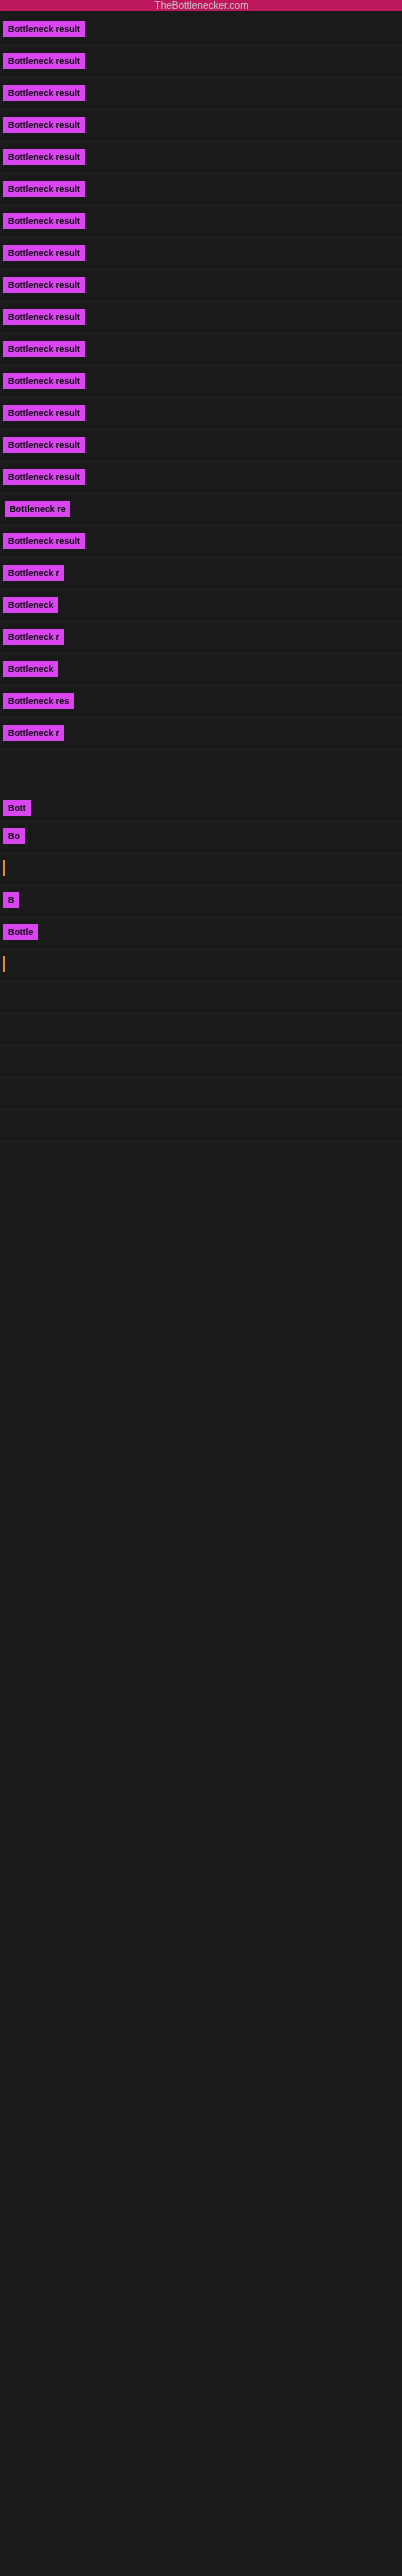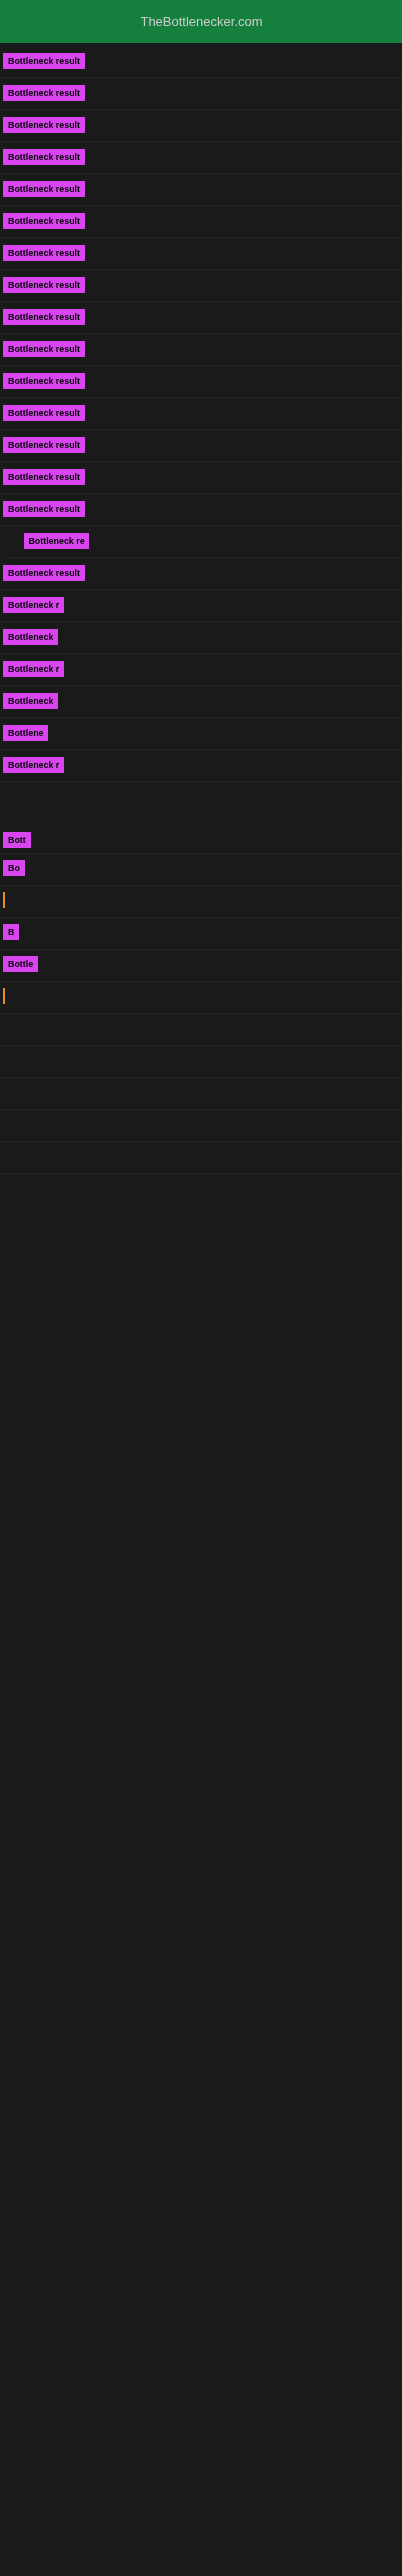--- a/index.html
+++ b/index.html
@@ -12,23 +12,23 @@
       width: 403px;
       min-height: 2576px;
       background-color: #1a1a1a;
       font-family: Arial, sans-serif;
       position: relative;
     }
 
     .site-title {
       text-align: center;
       color: #cccccc;
-      font-size: 13px;
-      padding: 14px 0;
-      background-color: #15803d;
+      font-size: 10px;
+      padding: 0 0;
+      background-color: #be185d;
     }
 
     .results-container {
       padding: 3.2px 0;
     }
 
     .result-badge {
       background-color: #d946ef;
       color: #000000;
       font-size: 8.9px;
@@ -59,27 +59,27 @@
     <div class="item-wrapper" style="padding-top: 6.4px; padding-bottom: 1.6px; padding-left: 1.6px; min-height: 32px; border-bottom: 0.8px solid rgb(36, 36, 36);"><span class="result-badge" style="max-width: 105px; overflow: hidden;">Bottleneck result</span></div>
     <div class="item-wrapper" style="padding-top: 6.4px; padding-bottom: 1.6px; padding-left: 1.6px; min-height: 32px; border-bottom: 0.8px solid rgb(36, 36, 36);"><span class="result-badge" style="max-width: 105px; overflow: hidden;">Bottleneck result</span></div>
     <div class="item-wrapper" style="padding-top: 6.4px; padding-bottom: 1.6px; padding-left: 1.6px; min-height: 32px; border-bottom: 0.8px solid rgb(36, 36, 36);"><span class="result-badge" style="max-width: 105px; overflow: hidden;">Bottleneck result</span></div>
     <div class="item-wrapper" style="padding-top: 6.4px; padding-bottom: 1.6px; padding-left: 1.6px; min-height: 32px; border-bottom: 0.8px solid rgb(36, 36, 36);"><span class="result-badge" style="max-width: 101px; overflow: hidden;">Bottleneck result</span></div>
     <div class="item-wrapper" style="padding-top: 6.4px; padding-bottom: 1.6px; padding-left: 1.6px; min-height: 32px; border-bottom: 0.8px solid rgb(36, 36, 36);"><span class="result-badge" style="max-width: 101px; overflow: hidden;">Bottleneck result</span></div>
     <div class="item-wrapper" style="padding-top: 6.4px; padding-bottom: 1.6px; padding-left: 1.6px; min-height: 32px; border-bottom: 0.8px solid rgb(36, 36, 36);"><span class="result-badge" style="max-width: 101px; overflow: hidden;">Bottleneck result</span></div>
     <div class="item-wrapper" style="padding-top: 6.4px; padding-bottom: 1.6px; padding-left: 1.6px; min-height: 32px; border-bottom: 0.8px solid rgb(36, 36, 36);"><span class="result-badge" style="max-width: 98px; overflow: hidden;">Bottleneck result</span></div>
     <div class="item-wrapper" style="padding-top: 6.4px; padding-bottom: 1.6px; padding-left: 1.6px; min-height: 32px; border-bottom: 0.8px solid rgb(36, 36, 36);"><span class="result-badge" style="max-width: 98px; overflow: hidden;">Bottleneck result</span></div>
     <div class="item-wrapper" style="padding-top: 6.4px; padding-bottom: 1.6px; padding-left: 1.6px; min-height: 32px; border-bottom: 0.8px solid rgb(36, 36, 36);"><span class="result-badge" style="max-width: 97px; overflow: hidden;">Bottleneck result</span></div>
     <div class="item-wrapper" style="padding-top: 6.4px; padding-bottom: 1.6px; padding-left: 1.6px; min-height: 32px; border-bottom: 0.8px solid rgb(36, 36, 36);"><span class="result-badge" style="max-width: 95px; overflow: hidden;">Bottleneck result</span></div>
-    <div class="item-wrapper" style="padding-top: 6.4px; padding-bottom: 1.6px; padding-left: 16px; min-height: 32px; border-bottom: 0.8px solid rgb(36, 36, 36); margin-left: 6px;"><span class="result-badge" style="max-width: 89px; overflow: hidden;">Bottleneck re</span></div>
+    <div class="item-wrapper" style="padding-top: 6.4px; padding-bottom: 1.6px; padding-left: 3px; min-height: 32px; border-bottom: 0.8px solid rgb(36, 36, 36);"><span class="result-badge" style="max-width: 89px; overflow: hidden;">Bottleneck re</span></div>
     <div class="item-wrapper" style="padding-top: 6.4px; padding-bottom: 1.6px; padding-left: 1.6px; min-height: 32px; border-bottom: 0.8px solid rgb(36, 36, 36);"><span class="result-badge" style="max-width: 95px; overflow: hidden;">Bottleneck result</span></div>
     <div class="item-wrapper" style="padding-top: 6.4px; padding-bottom: 1.6px; padding-left: 1.6px; min-height: 32px; border-bottom: 0.8px solid rgb(36, 36, 36);"><span class="result-badge" style="max-width: 81px; overflow: hidden;">Bottleneck r</span></div>
     <div class="item-wrapper" style="padding-top: 6.4px; padding-bottom: 1.6px; padding-left: 1.6px; min-height: 32px; border-bottom: 0.8px solid rgb(36, 36, 36);"><span class="result-badge" style="max-width: 71px; overflow: hidden;">Bottleneck</span></div>
     <div class="item-wrapper" style="padding-top: 6.4px; padding-bottom: 1.6px; padding-left: 1.6px; min-height: 32px; border-bottom: 0.8px solid rgb(36, 36, 36);"><span class="result-badge" style="max-width: 79px; overflow: hidden;">Bottleneck r</span></div>
     <div class="item-wrapper" style="padding-top: 6.4px; padding-bottom: 1.6px; padding-left: 1.6px; min-height: 32px; border-bottom: 0.8px solid rgb(36, 36, 36);"><span class="result-badge" style="max-width: 69px; overflow: hidden;">Bottleneck</span></div>
-    <div class="item-wrapper" style="padding-top: 6.4px; padding-bottom: 1.6px; padding-left: 1.6px; min-height: 32px; border-bottom: 0.8px solid rgb(36, 36, 36);"><span class="result-badge" style="max-width: 64px; overflow: hidden;">Bottlene</span></div>
+    <div class="item-wrapper" style="padding-top: 6.4px; padding-bottom: 1.6px; padding-left: 1.6px; min-height: 32px; border-bottom: 0.8px solid rgb(36, 36, 36);"><span class="result-badge" style="max-width: 85px; overflow: hidden;">Bottleneck res</span></div>
     <div class="item-wrapper" style="padding-top: 6.4px; padding-bottom: 1.6px; padding-left: 1.6px; min-height: 32px; border-bottom: 0.8px solid rgb(36, 36, 36);"><span class="result-badge" style="max-width: 77px; overflow: hidden;">Bottleneck r</span></div>
     <div class="item-wrapper" style="padding-top: 6.4px; padding-bottom: 1.6px; padding-left: 1.6px; min-height: 32px; border-bottom: 0.8px solid rgb(36, 36, 36);"><span class="result-badge" style="max-width: 42px; overflow: hidden; margin-top: 43px;">Bott</span></div>
     <div class="item-wrapper" style="padding-top: 6.4px; padding-bottom: 1.6px; padding-left: 1.6px; min-height: 32px; border-bottom: 0.8px solid rgb(36, 36, 36); text-decoration: underline;"><span class="result-badge" style="max-width: 31px; overflow: hidden;">Bo</span></div>
     <div class="item-wrapper" style="padding-top: 6.4px; padding-bottom: 1.6px; padding-left: 1.6px; min-height: 32px; border-bottom: 0.8px solid rgb(36, 36, 36);"><span style="display: inline-block; width: 1.6px; height: 16px; background-color: rgb(232, 137, 42); margin-left: 1.6px;"></span></div>
     <div class="item-wrapper" style="padding-top: 6.4px; padding-bottom: 1.6px; padding-left: 1.6px; min-height: 32px; border-bottom: 0.8px solid rgb(36, 36, 36);"><span class="result-badge" style="max-width: 19.3px; overflow: hidden;">B</span></div>
     <div class="item-wrapper" style="padding-top: 6.4px; padding-bottom: 1.6px; padding-left: 1.6px; min-height: 32px; border-bottom: 0.8px solid rgb(36, 36, 36);"><span class="result-badge" style="max-width: 48px; overflow: hidden;">Bottle</span></div>
     <div class="item-wrapper" style="padding-top: 6.4px; padding-bottom: 1.6px; padding-left: 1.6px; min-height: 32px; border-bottom: 0.8px solid rgb(36, 36, 36);"><span style="display: inline-block; width: 1.6px; height: 16px; background-color: rgb(232, 137, 42); margin-left: 1.6px;"></span></div>
     <div class="item-wrapper" style="padding-top: 6.4px; padding-bottom: 1.6px; padding-left: 1.6px; min-height: 32px; border-bottom: 0.8px solid rgb(36, 36, 36);"></div>
     <div class="item-wrapper" style="padding-top: 6.4px; padding-bottom: 1.6px; padding-left: 1.6px; min-height: 32px; border-bottom: 0.8px solid rgb(36, 36, 36);"></div>
     <div class="item-wrapper" style="padding-top: 6.4px; padding-bottom: 1.6px; padding-left: 1.6px; min-height: 32px; border-bottom: 0.8px solid rgb(36, 36, 36);"></div>

